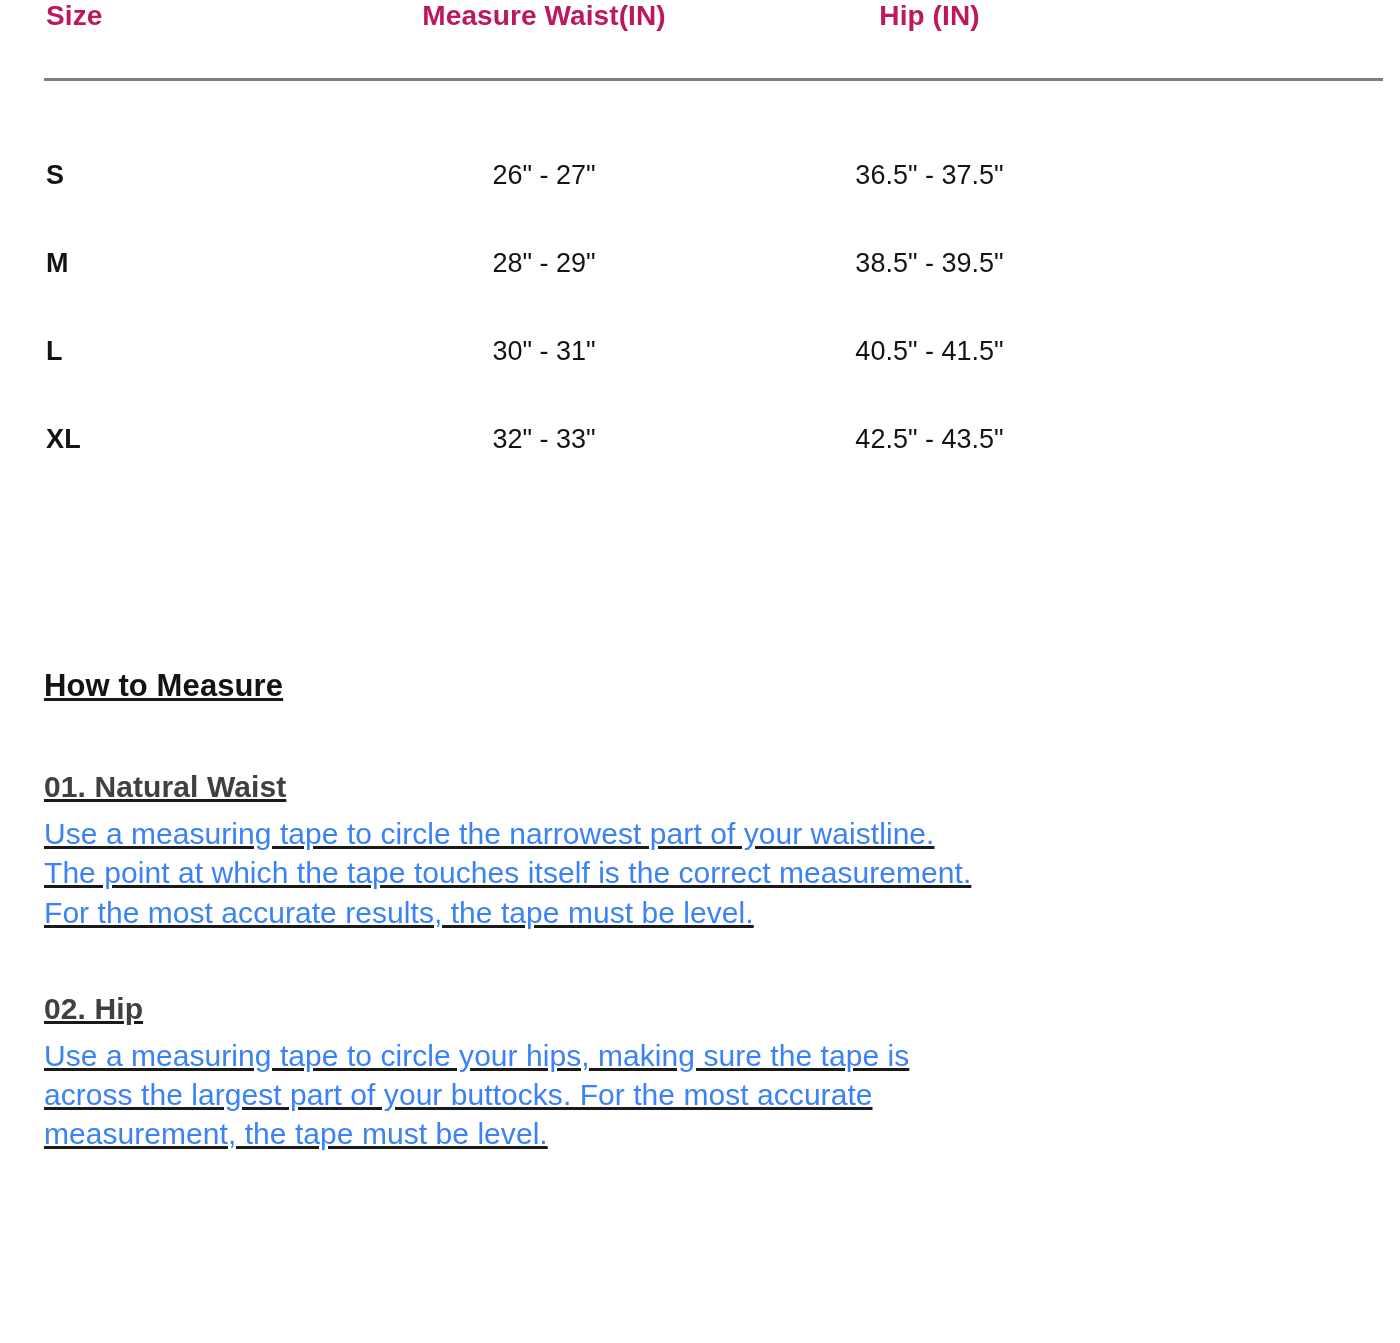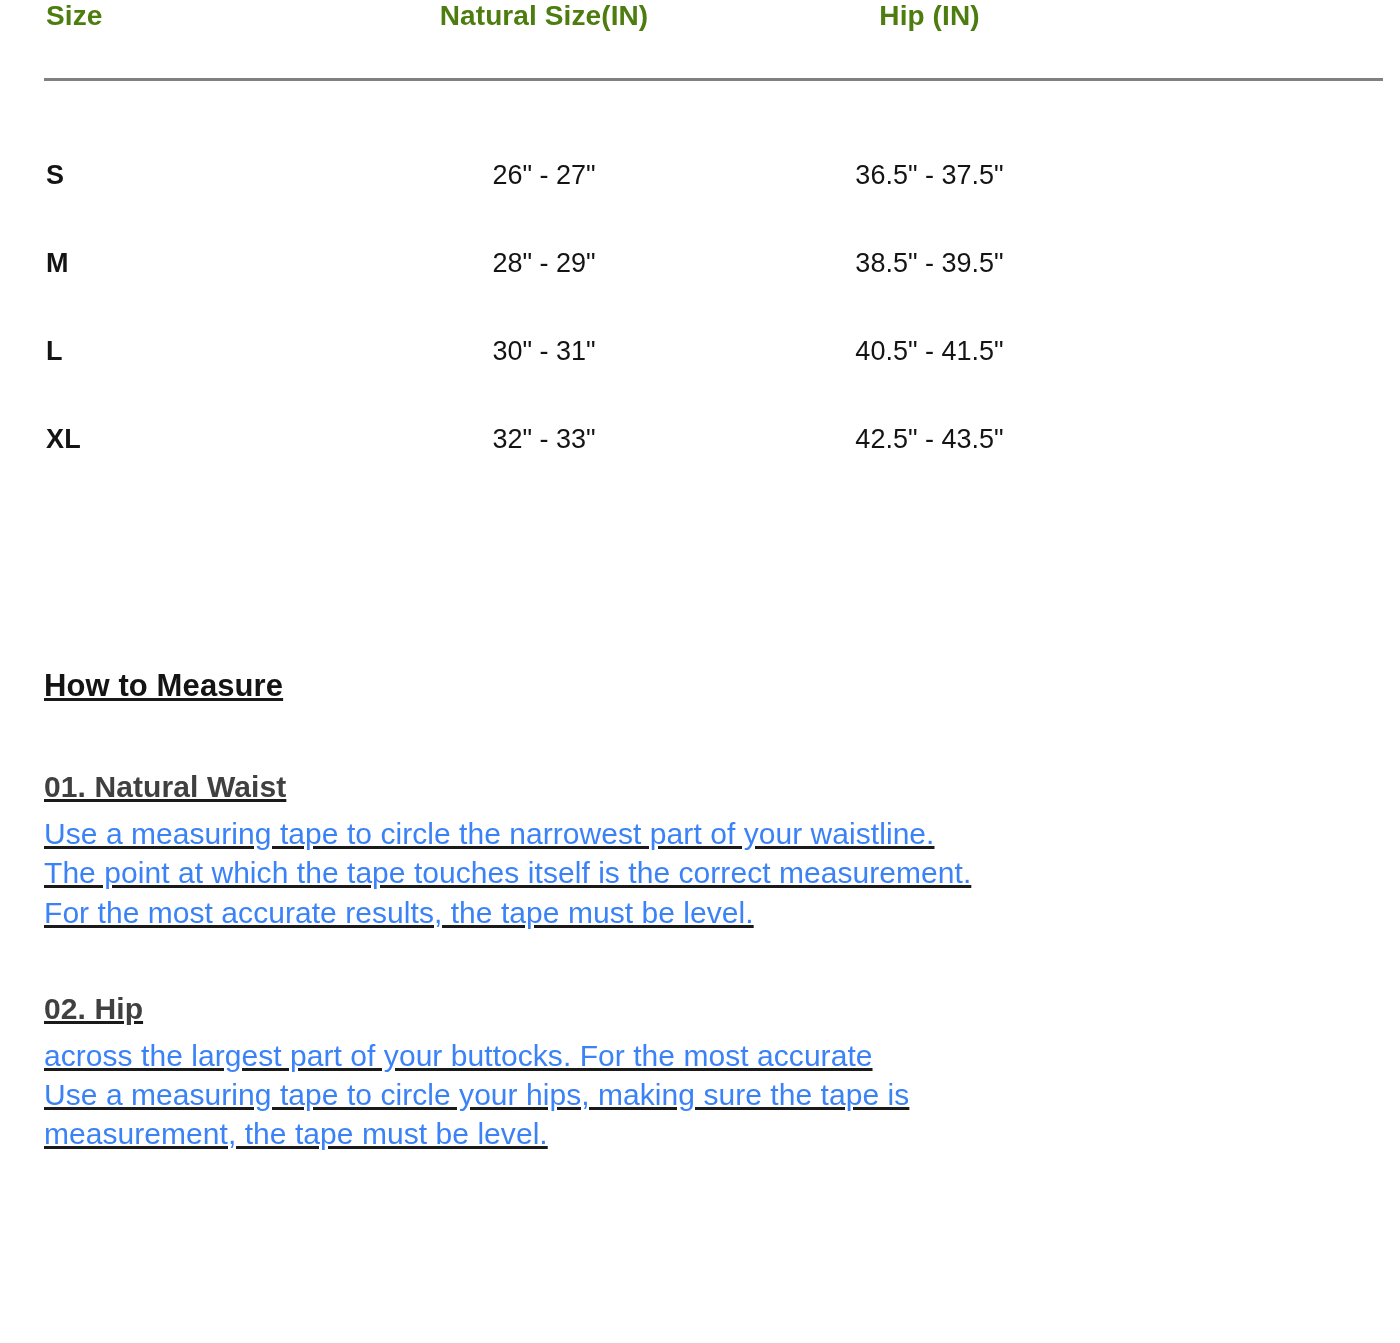--- a/index.html
+++ b/index.html
@@ -32,21 +32,21 @@
     border-collapse: collapse;
     table-layout: fixed;
   }
   .size-table col.c-size  { width: 290px; }
   .size-table col.c-waist { width: 430px; }
   .size-table col.c-hip   { width: 619px; }
 
   .size-table thead th {
     font-size: 28px;
     font-weight: 700;
-    color: #4d7c0f;
+    color: #be185d;
     padding: 0 0 46px 0;
     vertical-align: top;
     letter-spacing: 0.1px;
   }
   .size-table thead th.h-size {
     text-align: left;
     padding-left: 2px;
   }
   .size-table thead th.h-waist {
     text-align: center;
@@ -136,21 +136,21 @@
 
   <table class="size-table">
     <colgroup>
       <col class="c-size">
       <col class="c-waist">
       <col class="c-hip">
     </colgroup>
     <thead>
       <tr>
         <th class="h-size">Size</th>
-        <th class="h-waist">Natural Size(IN)</th>
+        <th class="h-waist">Measure Waist(IN)</th>
         <th class="h-hip">Hip (IN)</th>
       </tr>
       <tr class="head-rule">
         <td colspan="3"></td>
       </tr>
     </thead>
     <tbody>
       <tr class="spacer-row">
           <td colspan="3"></td>
         </tr>
@@ -186,20 +186,20 @@
       <p class="section-body">
         <span class="line">Use a measuring tape to circle the narrowest part of your waistline.</span>
         <span class="line">The point at which the tape touches itself is the correct measurement.</span>
         <span class="line">For the most accurate results, the tape must be level.</span>
       </p>
     </div>
 
     <div class="measure-section second">
       <h3 class="section-heading">02. Hip</h3>
       <p class="section-body">
+        <span class="line">Use a measuring tape to circle your hips, making sure the tape is</span>
         <span class="line">across the largest part of your buttocks. For the most accurate</span>
-        <span class="line">Use a measuring tape to circle your hips, making sure the tape is</span>
         <span class="line">measurement, the tape must be level.</span>
       </p>
     </div>
   </div>
 
 </div>
 
 </body></html>

